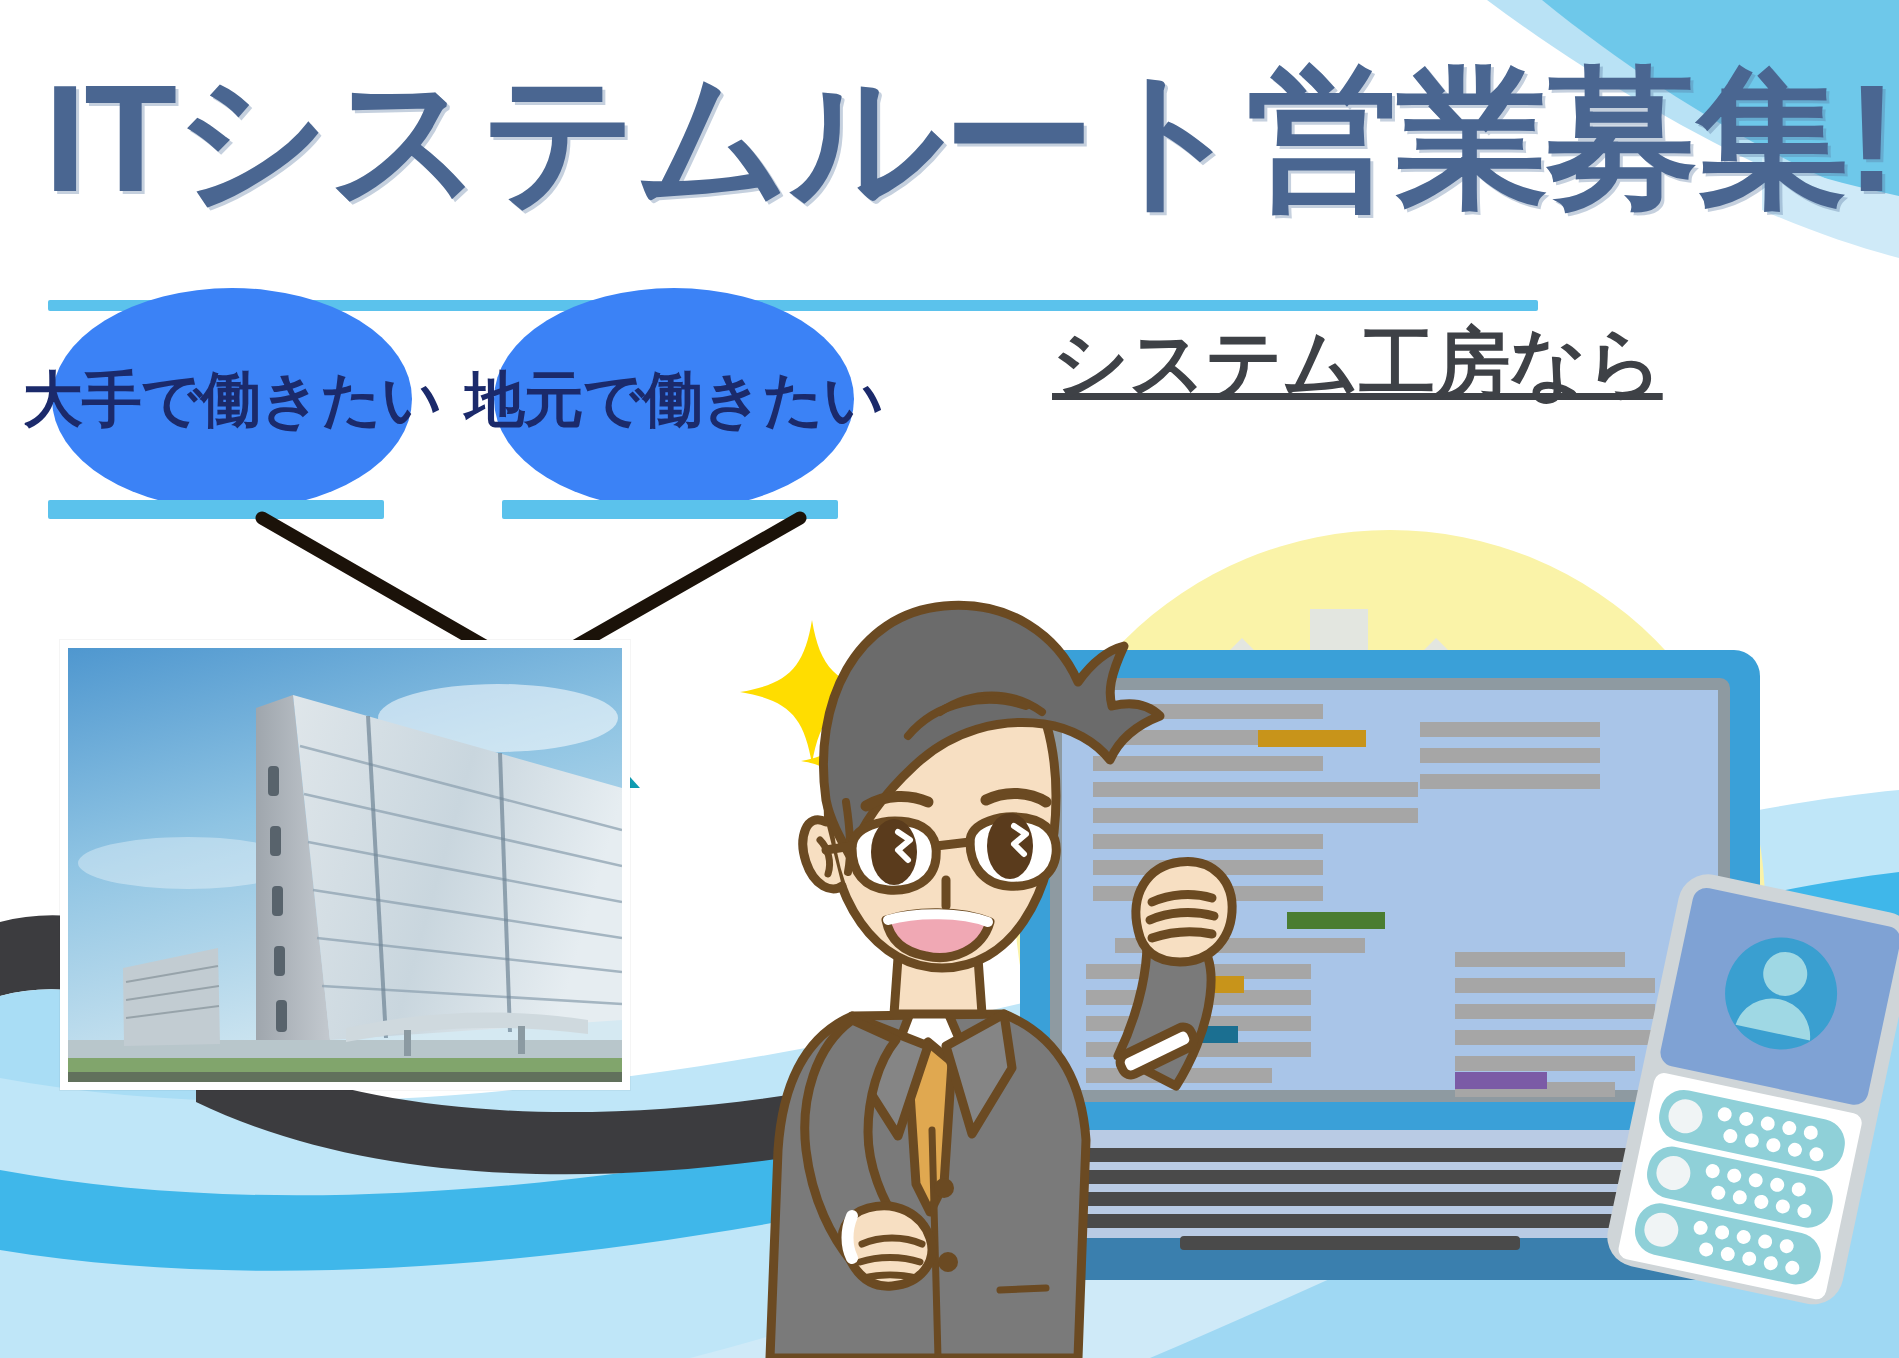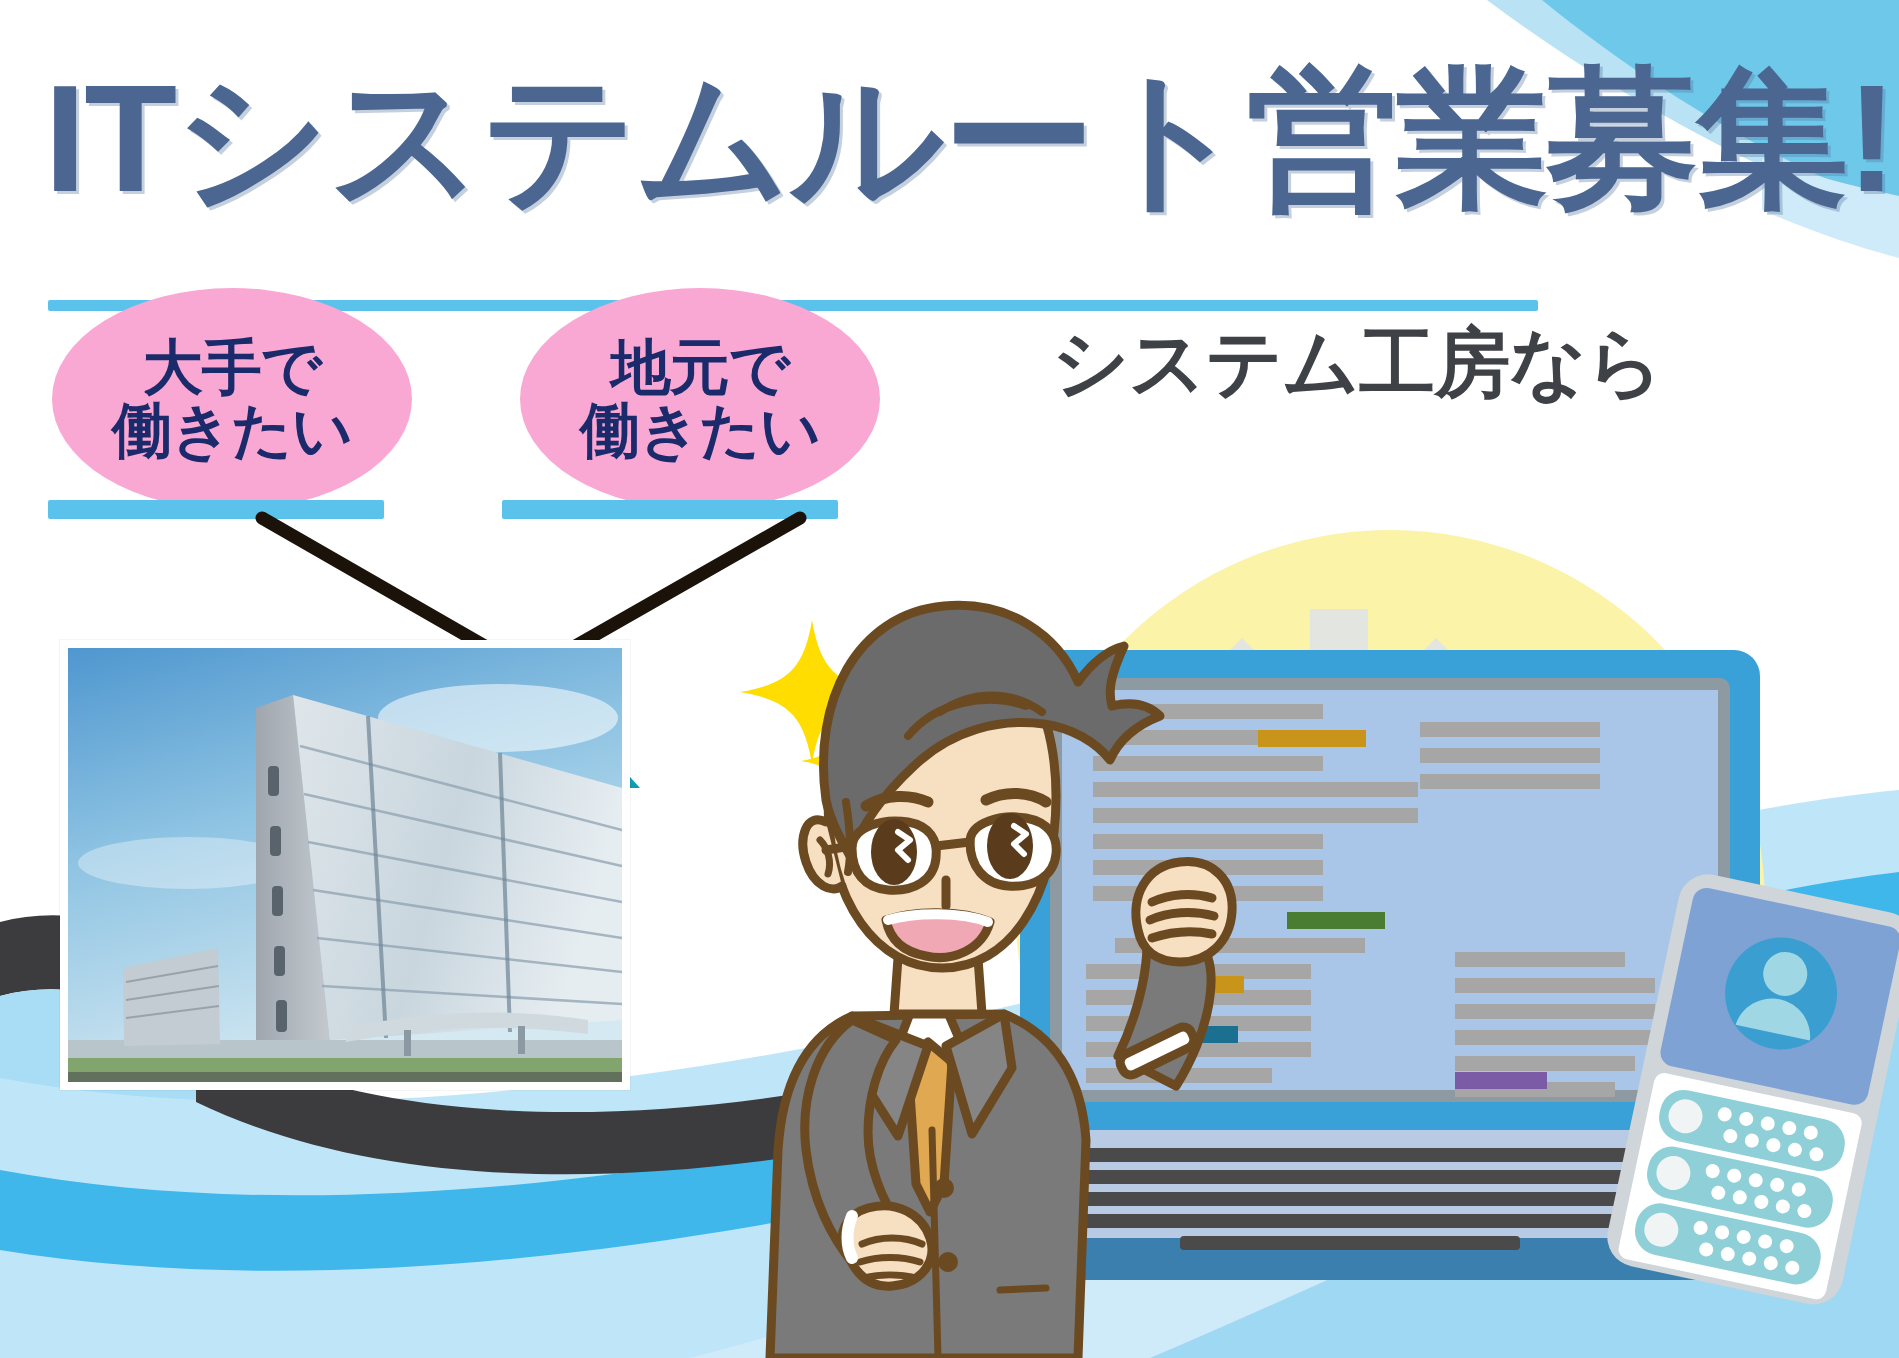--- a/index.html
+++ b/index.html
@@ -17,38 +17,38 @@
     color:#4a6691;white-space:nowrap;
     text-shadow:3px 3px 0 rgba(90,120,160,.35);
   }
   #divider{
     position:absolute;left:48px;top:300px;width:1490px;height:11px;
     background:#5bc2ec;border-radius:2px;
   }
 
   
   .bubble{
-    position:absolute;border-radius:50%;background:#f9a8d4;
-    display:flex;flex-direction:column;align-items:center;justify-content:center;
+    position:absolute;border-radius:50%;background:#3b82f6;
+    display:flex;flex-direction:row;align-items:center;justify-content:center;
   }
   .bubble .btxt{
     color:#1b2a6b;font-weight:700;font-size:60px;line-height:1.05;
     white-space:nowrap;text-align:center;letter-spacing:-1px;
   }
   #bubble1{left:52px;top:288px;width:360px;height:222px;}
-  #bubble2{left:520px;top:288px;width:360px;height:222px;}
+  #bubble2{left:494px;top:288px;width:360px;height:222px;}
   .bubble-bar{position:absolute;height:19px;background:#5bc2ec;border-radius:2px;}
   #bar1{left:48px;top:500px;width:336px;}
   #bar2{left:502px;top:500px;width:336px;}
 
   
   #rightcopy{
     position:absolute;left:1052px;top:320px;width:800px;
     color:#3e4146;font-weight:700;font-size:76px;line-height:1.13;
-    letter-spacing:-1px;white-space:nowrap;
+    letter-spacing:-1px;white-space:nowrap;text-decoration:underline;
   }
 
   
   #photo-frame{
     position:absolute;left:60px;top:640px;width:570px;height:450px;
     background:#ffffff;padding:8px;box-sizing:border-box;
     box-shadow:0 0 0 1px rgba(0,0,0,.04);
   }
   #photo-inner{width:100%;height:100%;overflow:hidden;position:relative;}
 </style>

